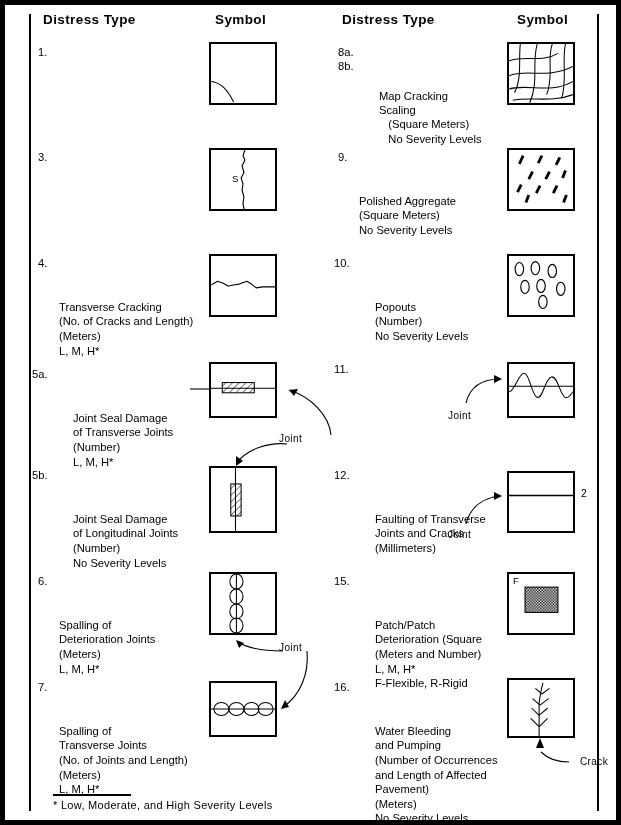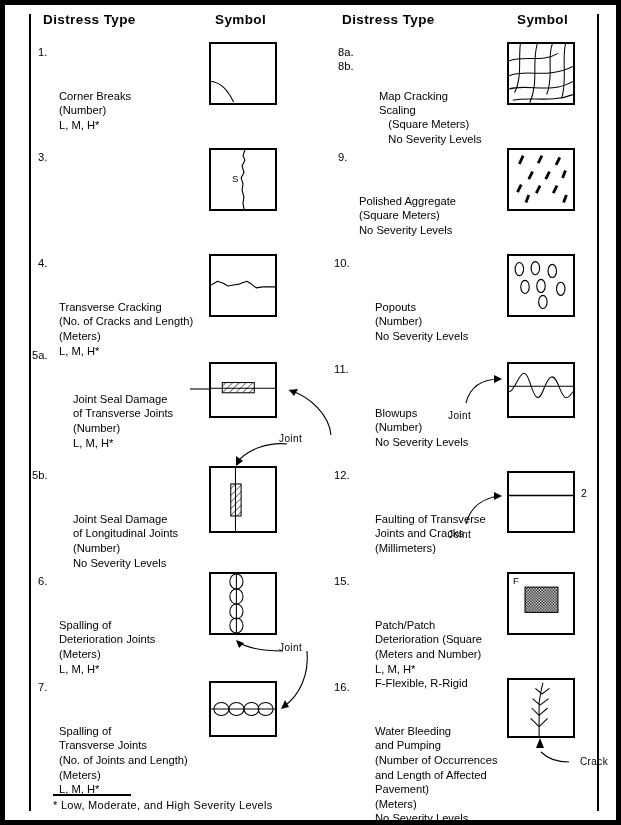--- a/index.html
+++ b/index.html
@@ -107,38 +107,35 @@
   <div class="inner-rule left"></div>
   <div class="inner-rule right"></div>
 
   <div class="col-head" style="left:38px;  top:7px;">Distress Type</div>
   <div class="col-head" style="left:210px; top:7px;">Symbol</div>
   <div class="col-head" style="left:337px; top:7px;">Distress Type</div>
   <div class="col-head" style="left:512px; top:7px;">Symbol</div>
 
   <div class="entry" style="left:33px; top:40px;">
     <span class="num">1.</span>
-    <span class="body"><span>Corner Breaks</span>
-<span>(Number)</span>
-<span>L, M, H*</span></span>
   </div>
 
   <div class="entry" style="left:33px; top:145px;">
     <span class="num">3.</span>
   </div>
 
   <div class="entry" style="left:33px; top:251px;">
     <span class="num">4.</span>
     <span class="body"><span>Transverse Cracking</span>
 <span>(No. of Cracks and Length)</span>
 <span>(Meters)</span>
 <span>L, M, H*</span></span>
   </div>
 
-  <div class="entry wide" style="left:27px; top:343px;">
+  <div class="entry wide" style="left:27px; top:362px;">
     <span class="num">5a.</span>
     <span class="body"><span>Joint Seal Damage</span>
 <span>of Transverse Joints</span>
 <span>(Number)</span>
 <span>L, M, H*</span></span>
   </div>
 
   <div class="entry wide" style="left:27px; top:463px;">
     <span class="num">5b.</span>
     <span class="body"><span>Joint Seal Damage</span>
@@ -184,23 +181,20 @@
 
   <div class="entry wide" style="left:329px; top:251px;">
     <span class="num">10.</span>
     <span class="body"><span>Popouts</span>
 <span>(Number)</span>
 <span>No Severity Levels</span></span>
   </div>
 
   <div class="entry wide" style="left:329px; top:357px;">
     <span class="num">11.</span>
-    <span class="body"><span>Blowups</span>
-<span>(Number)</span>
-<span>No Severity Levels</span></span>
   </div>
 
   <div class="entry wide" style="left:329px; top:463px;">
     <span class="num">12.</span>
     <span class="body"><span>Faulting of Transverse</span>
 <span>Joints and Cracks</span>
 <span>(Millimeters)</span></span>
   </div>
 
   <div class="entry wide" style="left:329px; top:569px;">

